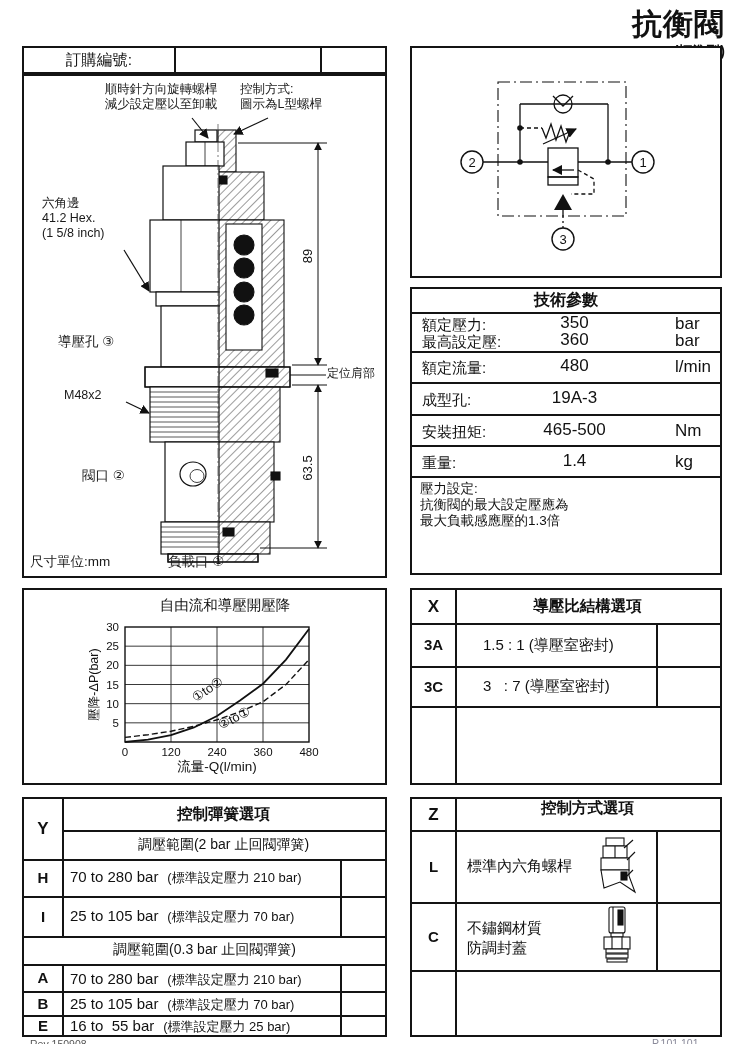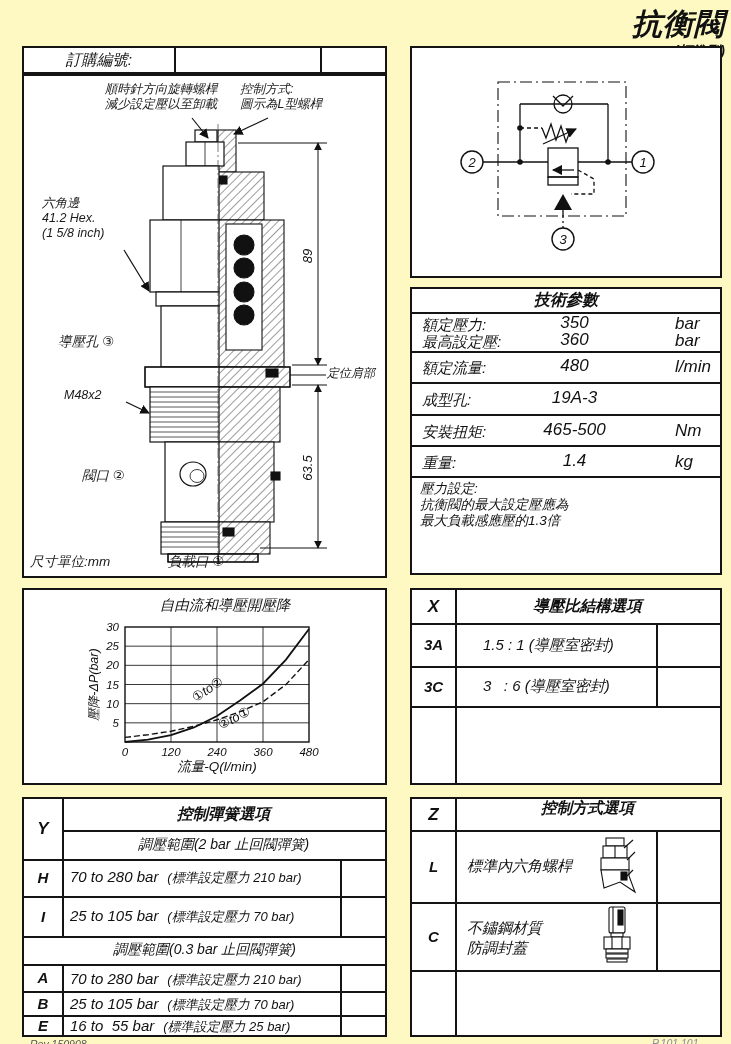--- a/index.html
+++ b/index.html
@@ -1,17 +1,17 @@
 <!DOCTYPE html>
 <html><head>
 <meta charset="utf-8">
 <style>
   html,body{margin:0;padding:0;background:#e8e8e8;}
-  .page{position:relative;width:731px;height:1044px;background:#fef9c3;overflow:hidden;
-        font-family:"Liberation Sans","DejaVu Sans",sans-serif;color:#111;font-style:italic;}
+  .page{position:relative;width:731px;height:1044px;background:#ffffff;overflow:hidden;
+        font-family:"Liberation Sans","DejaVu Sans",sans-serif;color:#111;}
   .box{position:absolute;border:2px solid #141414;background:#fff;box-sizing:border-box;}
   .abs{position:absolute;}
   .vl{position:absolute;width:1.5px;background:#141414;}
   .hl{position:absolute;height:1.5px;background:#141414;}
   .pre{white-space:pre-line;}
   .ctr{display:flex;align-items:center;justify-content:center;text-align:center;}
   .title-main{font-size:30px;font-weight:bold;letter-spacing:1px;}
   .title-sub{font-size:14px;font-weight:bold;margin-top:-2px;}
   .order-label{font-size:15.5px;}
   .order-model{font-size:17px;font-weight:bold;letter-spacing:.5px;}
@@ -265,21 +265,21 @@
     <div class="vl" style="left:43px;top:0;height:193px;"></div>
     <div class="hl" style="top:33px;left:0;width:308px;"></div>
     <div class="hl" style="top:76px;left:0;width:308px;"></div>
     <div class="hl" style="top:116px;left:0;width:308px;"></div>
     <div class="vl" style="left:244px;top:33px;height:83px;"></div>
     <div class="abs ctr opt-letter" style="left:0;top:0;width:43px;height:33px;font-size:17px;">X</div>
     <div class="abs ctr opt-head" style="left:43px;top:0;width:265px;height:33px;">導壓比結構選項</div>
     <div class="abs ctr opt-letter" style="left:0;top:33px;width:43px;height:43px;font-size:15px;">3A</div>
     <div class="abs opt-desc" style="left:71px;top:46px;">1.5 : 1 (導壓室密封)</div>
     <div class="abs ctr opt-letter" style="left:0;top:76px;width:43px;height:40px;font-size:15px;">3C</div>
-    <div class="abs opt-desc" style="left:71px;top:87px;">3   : 6 (導壓室密封)</div>
+    <div class="abs opt-desc" style="left:71px;top:87px;">3   : 7 (導壓室密封)</div>
   </div>
 
   <div class="box" style="left:22px;top:797px;width:365px;height:240px;">
     <div class="vl" style="left:38px;top:0;height:137px;"></div>
     <div class="vl" style="left:38px;top:165px;height:71px;"></div>
     <div class="vl" style="left:316px;top:60px;height:77px;"></div>
     <div class="vl" style="left:316px;top:165px;height:71px;"></div>
     <div class="hl" style="top:31px;left:38px;width:323px;"></div>
     <div class="hl" style="top:60px;left:0;width:361px;"></div>
     <div class="hl" style="top:97px;left:0;width:361px;"></div>

